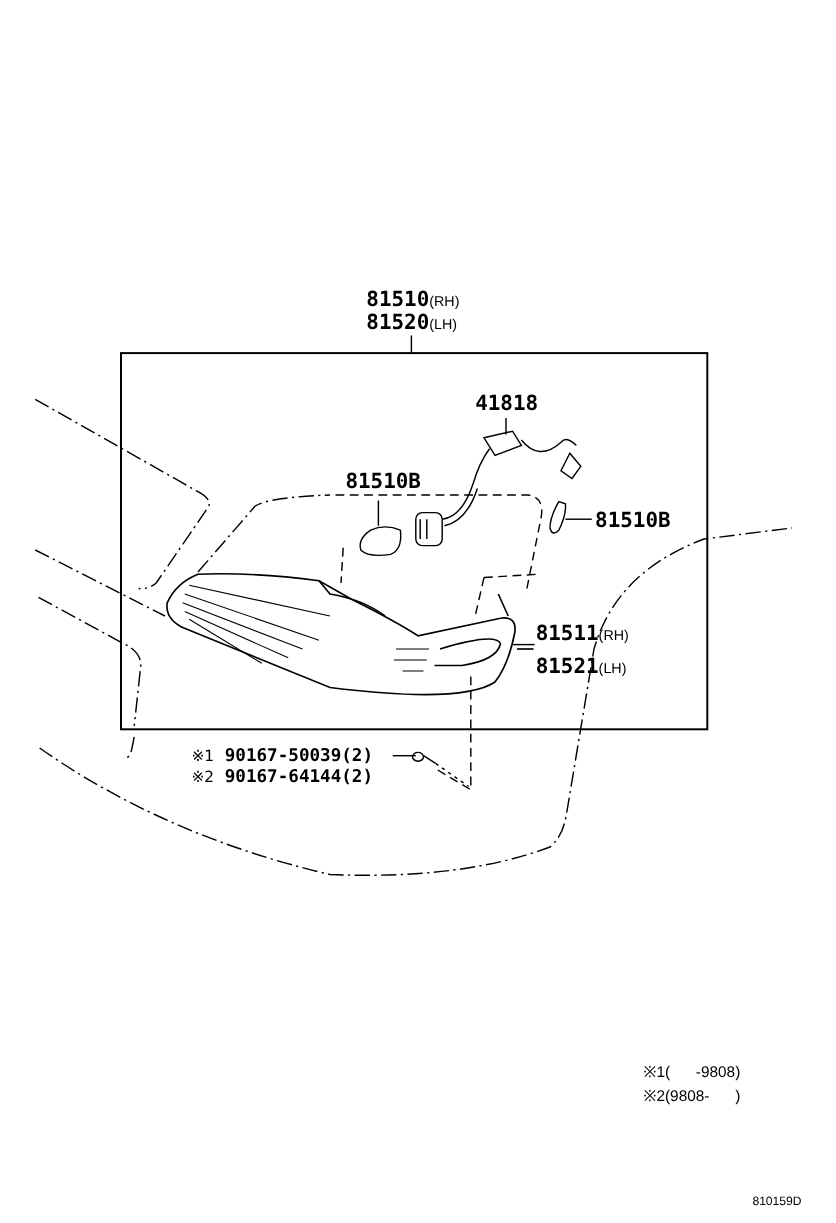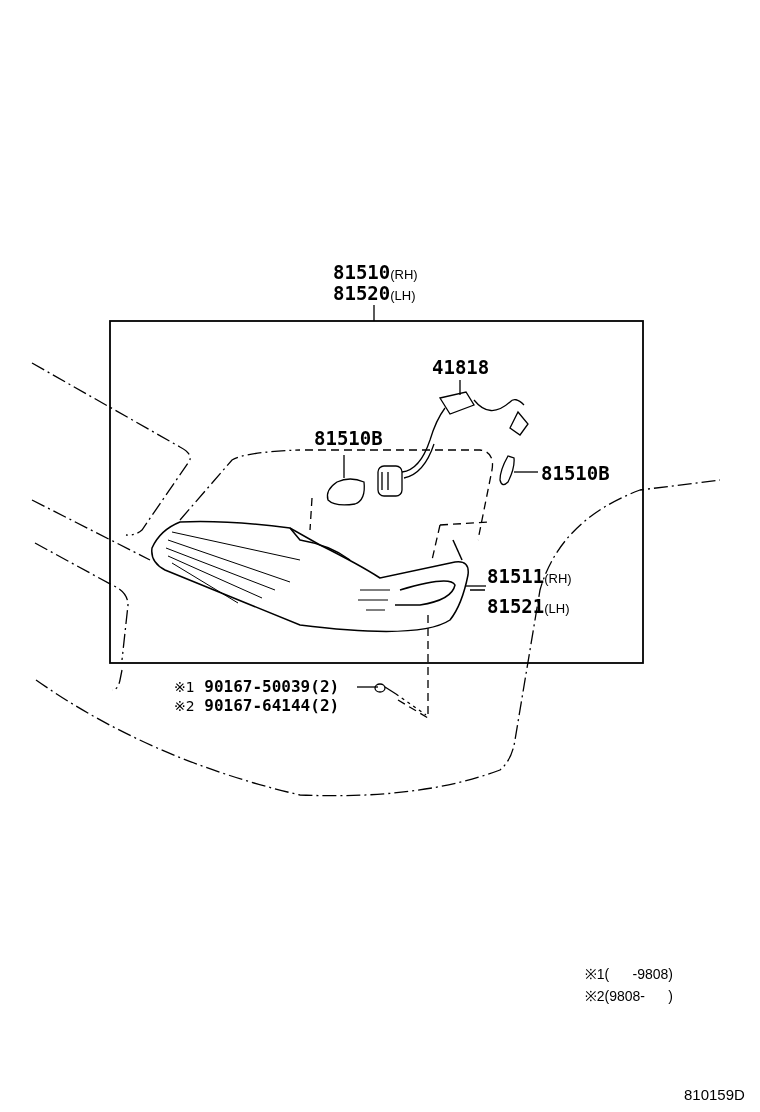--- a/index.html
+++ b/index.html
@@ -1,21 +1,21 @@
 <!DOCTYPE html>
 <html><head>
 <meta charset="utf-8">
 <style>
   html, body { margin: 0; padding: 0; background: #ffffff; }
   body { width: 760px; height: 1112px; position: relative; overflow: hidden; font-family: "DejaVu Sans Mono", monospace; color: #000; }
   #diagram { position: absolute; left: 0; top: 0; width: 628px; height: 1112px; text-decoration: underline; }
   .lbl { position: absolute; font-family: "DejaVu Sans Mono", monospace; font-weight: bold; font-size: 19px; line-height: 20px; letter-spacing: 0px; white-space: nowrap; }
   .lbl .suf { font-family: "Liberation Sans", sans-serif; font-weight: normal; font-size: 13px; }
   .small { position: absolute; font-family: "Liberation Sans", sans-serif; font-size: 14px; white-space: pre; line-height: 22px; }
-  .fig { position: absolute; font-family: "Liberation Sans", sans-serif; font-size: 15px; }
+  .fig { position: absolute; font-family: "Liberation Sans", sans-serif; font-size: 11px; }
   .note { position: absolute; font-family: "DejaVu Sans Mono", monospace; font-weight: bold; font-size: 16px; line-height: 21px; white-space: pre; }
   .note .mark { font-weight: normal; font-family: "DejaVu Sans", sans-serif; font-size: 14px; }
 </style>
 </head>
 <body>
 
 <div id="diagram">
   <svg width="760" height="1112" viewBox="0 0 760 1112" xmlns="http://www.w3.org/2000/svg" style="position:absolute;left:0;top:0;">
     <g fill="none" stroke="#000" stroke-width="1.3">
 

